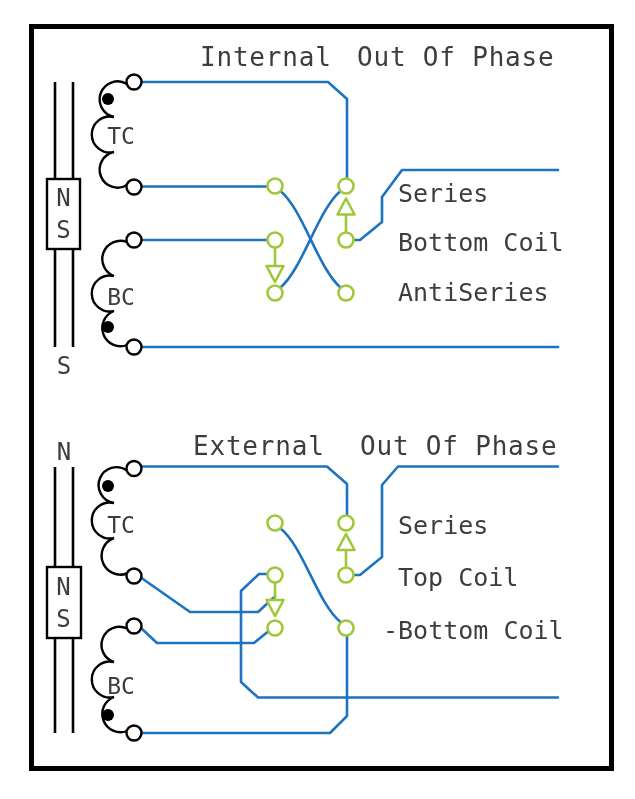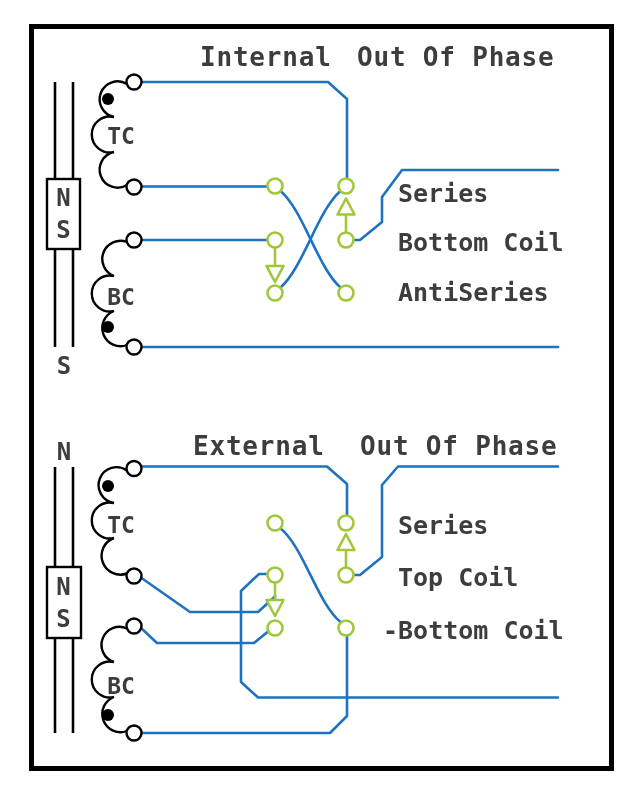--- a/index.html
+++ b/index.html
@@ -8,21 +8,20 @@
     --ink-black:#000000;
     --text-gray:#3d3d3d;
     --background:#ffffff;
   }
   html,body{margin:0;padding:0;background:#fff;}
   .canvas{
     position:relative;
     width:635px;height:799px;
     background:var(--background);
     font-family:"DejaVu Sans Mono", monospace;
-    font-weight:bold;
   }
   svg text{
     fill:var(--text-gray);
     font-family:"DejaVu Sans Mono", monospace;
   }
   .title-text{font-size:26px;letter-spacing:0.8px;}
   .label-text{font-size:25px;}
   .coil-text{font-size:23px;}
   .magnet-text{font-size:24px;}
   .wire{stroke:var(--wire-blue);stroke-width:2.6;fill:none;stroke-linejoin:round;stroke-linecap:round;}

